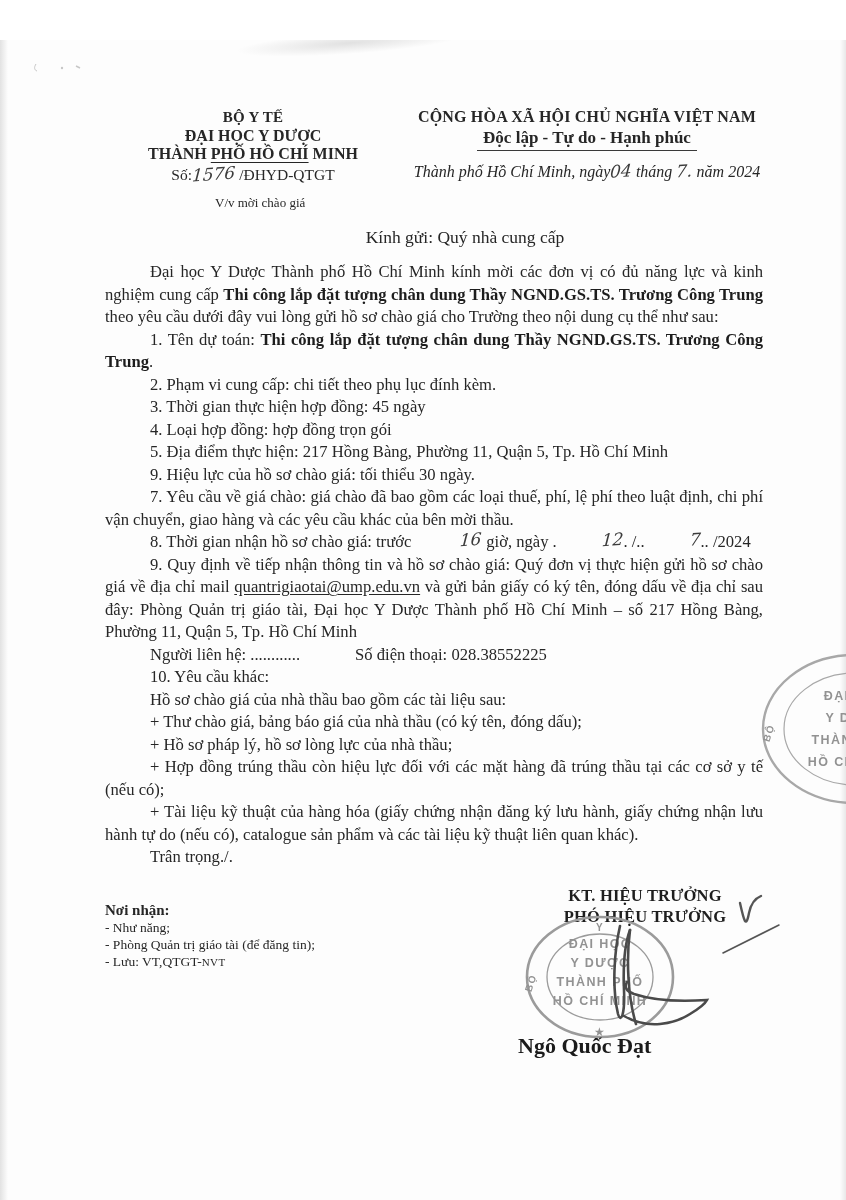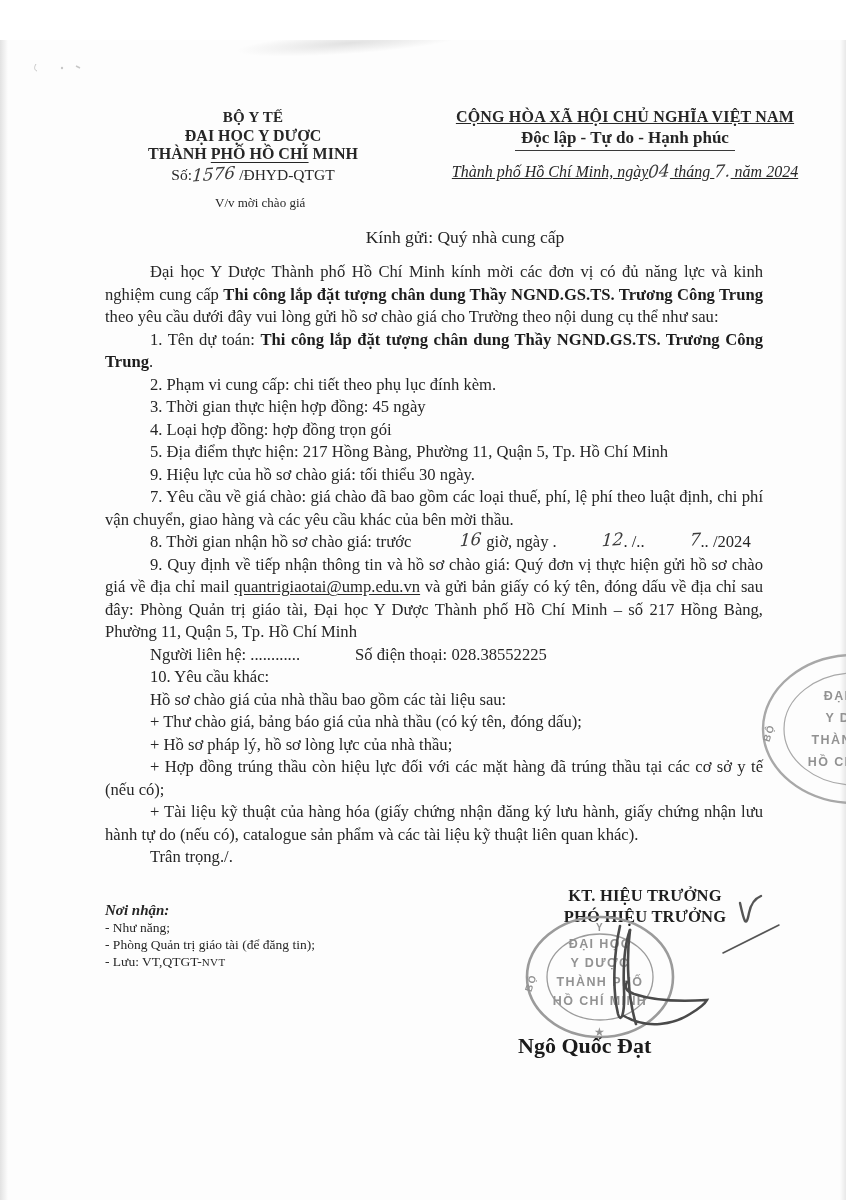--- a/index.html
+++ b/index.html
@@ -24,42 +24,42 @@
 
   
   .hdr-left { position:absolute; top:68px; left:108px; width:290px; text-align:center; line-height:18px; }
   .ministry   { font-size:15px; font-weight:bold; letter-spacing:.3px; }
   .university { font-size:16px; font-weight:bold; margin-top:1px; }
   .city       { font-size:16px; font-weight:bold; }
   .city .u    { text-decoration:underline; text-underline-offset:3px; }
   .doc-no     { font-size:15.5px; margin-top:3px; }
   .subject    { position:absolute; top:155px; left:215px; font-size:13px; }
 
-  .hdr-right { position:absolute; top:68px; left:430px; width:390px; text-align:center;text-decoration:underline; }
+  .hdr-right { position:absolute; top:68px; left:392px; width:390px; text-align:center; }
   .national  { font-size:16px; font-weight:bold; letter-spacing:.2px; }
   .motto     { display:inline-block; font-size:17px; font-weight:bold; margin-top:2px;
                border-bottom:1.6px solid #3a3a3a; padding:0 6px 2px; }
   .dateline  { font-size:16px; font-style:italic; margin-top:12px; white-space:nowrap; }
 
   .hw { font-family:"DejaVu Serif",serif; font-style:italic; color:#3c3c3c;
         display:inline-block; transform:rotate(-4deg) skewX(-8deg); font-size:17px; line-height:1; }
 
   .salutation { position:absolute; top:187px; left:80px; width:770px; text-align:center; font-size:17.5px; }
 
   
   .body { position:absolute; top:221px; left:105px; width:658px;
           font-size:16.6px; line-height:22.5px; text-align:justify; }
   .body p { margin:0; text-indent:45px; }
   .body b { font-weight:bold; color:#1d1d1d; }
   .u-email { text-decoration:underline; text-underline-offset:2px; }
   .phone { margin-left:55px; }
 
   
   .recipients { position:absolute; top:862px; left:105px; }
-  .rec-label  { font-size:15px; font-weight:bold; font-style:italic; }
+  .rec-label  { font-size:15px; font-weight:bold; }
   .rec-item   { font-size:13.5px; line-height:17px; }
   .rec-small  { font-size:11px; letter-spacing:.4px; }
 
   
   .sig-titles { position:absolute; top:845px; left:495px; width:300px; text-align:center;
                 font-size:16.5px; font-weight:bold; line-height:21px; letter-spacing:.2px; color:#1e1e1e; }
   .sig-name   { position:absolute; top:993px; left:518px; width:300px; text-align:left;
                 font-size:22px; font-weight:bold; color:#1b1b1b; }
 
   .stamp-main { position:absolute; left:520px; top:870px; }

